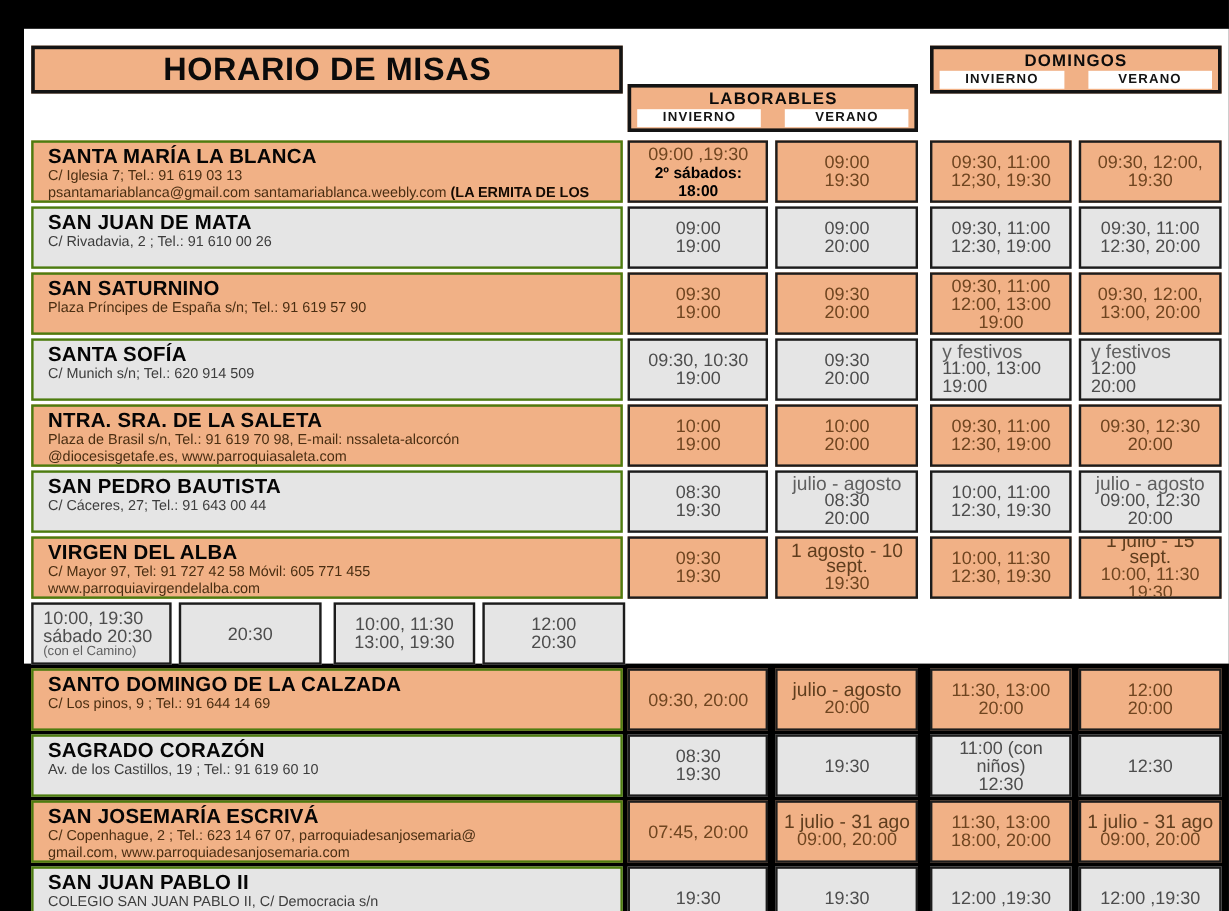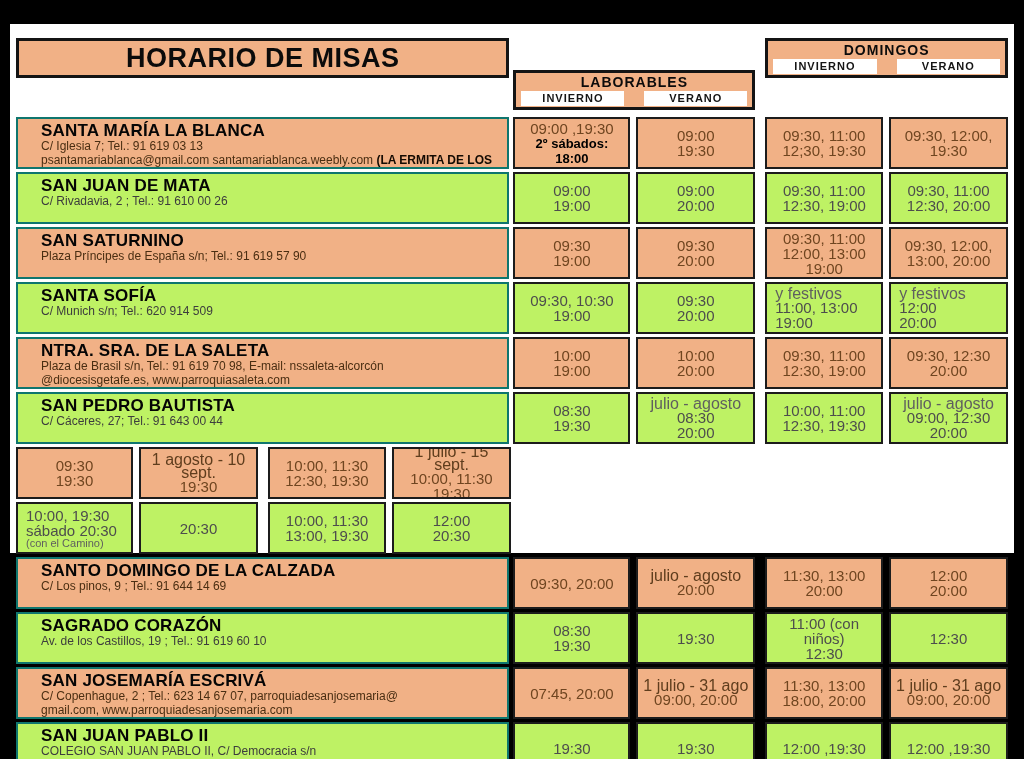--- a/index.html
+++ b/index.html
@@ -1,18 +1,18 @@
 <!DOCTYPE html>
 <html><head>
 <meta charset="utf-8">
 <style>
   * { margin:0; padding:0; box-sizing:border-box; }
   html,body { width:1024px; height:759px; background:#000; overflow:hidden;
               font-family:"Liberation Sans", sans-serif; }
-  .page { position:absolute; left:10px; top:24px; width:1004px; height:529px;
+  .page { position:absolute; left:20px; top:24px; width:1004px; height:529px;
           background:#fff; padding:14px 6px 0 6px; }
 
   
   .header-row { display:flex; }
   .title-box { width:494px; height:40px; border:3px solid #141414; background:var(--orange);
                margin-right:4px; display:flex; align-items:center; justify-content:center;
                font-size:27px; font-weight:bold; letter-spacing:.5px; color:#0b0b0b; }
   .group-box { height:40px; border:3px solid #141414; background:var(--orange);
                padding:1px 5px 0 5px; }
   .group-box.laborables { width:242px; margin-right:10px;margin-top:32px; }
@@ -20,23 +20,23 @@
   .group-label { text-align:center; font-weight:bold; font-size:14px; letter-spacing:1px;
                  color:#0b0b0b; line-height:17px; }
   .subcols { display:flex; gap:20px; }
   .subcol { flex:1; background:#fff; height:15px; text-align:center; font-weight:bold;
             font-size:11px; letter-spacing:1px; color:#141414; line-height:15px; }
 
   
   #rows { margin-top:7px; }
   .row { display:flex; height:52px; margin-bottom:3px; }
   .row.orange .cellbg { background:var(--orange); }
-  .row.white  .cellbg { background:#bef264; }
-  .namecell { width:494px; border:2px solid #0f766e; margin-right:4px;
-              padding:2px 4px 0 23px; overflow:hidden; }
+  .row.white  .cellbg { background:#e5e5e5; }
+  .namecell { width:494px; border:2px solid #4d7c0f; margin-right:4px;
+              padding:2px 4px 0 12px; overflow:hidden; }
   .pname { font-size:17px; font-weight:bold; line-height:19px; letter-spacing:.2px; color:#050505; }
   .detail { font-size:12px; line-height:13.5px; }
   .row.orange .detail { color:#4a2e12; }
   .row.white  .detail { color:#3d3d3d; }
   .detail b { color:#140a02; }
   .timecell { border:2px solid #1c1c1c; display:flex; flex-direction:column;
               justify-content:center; align-items:center; text-align:center;
               overflow:hidden; padding:0 2px; }
   .timecell.c1 { width:117px; margin-right:6px; }
   .timecell.c2 { width:119px; margin-right:10px; }
@@ -265,20 +265,25 @@
     </div>
     <div class="timecell cellbg c4">
       <div class="note">julio - agosto</div>
       <div class="times">09:00, 12:30
 20:00</div>
 
     </div>
   </div>
 
   <div class="row orange">
+    <div class="namecell cellbg">
+      <div class="pname">VIRGEN DEL ALBA</div>
+      <div class="detail">C/ Mayor 97,   Tel: 91 727 42 58   Móvil: 605 771 455</div>
+      <div class="detail"><span>www.parroquiavirgendelalba.com</span> <b></b></div>
+    </div>
     <div class="timecell cellbg c1">
 
       <div class="times">09:30
 19:30</div>
 
     </div>
     <div class="timecell cellbg c2">
       <div class="note">1 agosto - 10 sept.</div>
       <div class="times">19:30</div>
 

